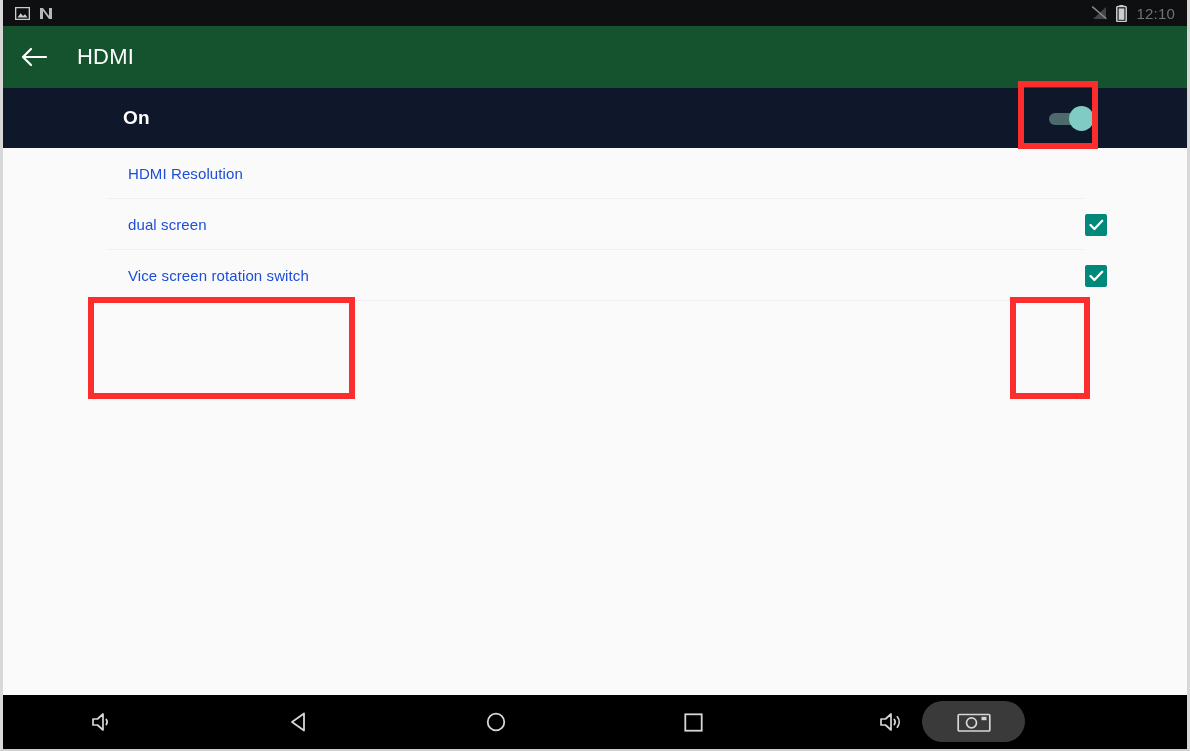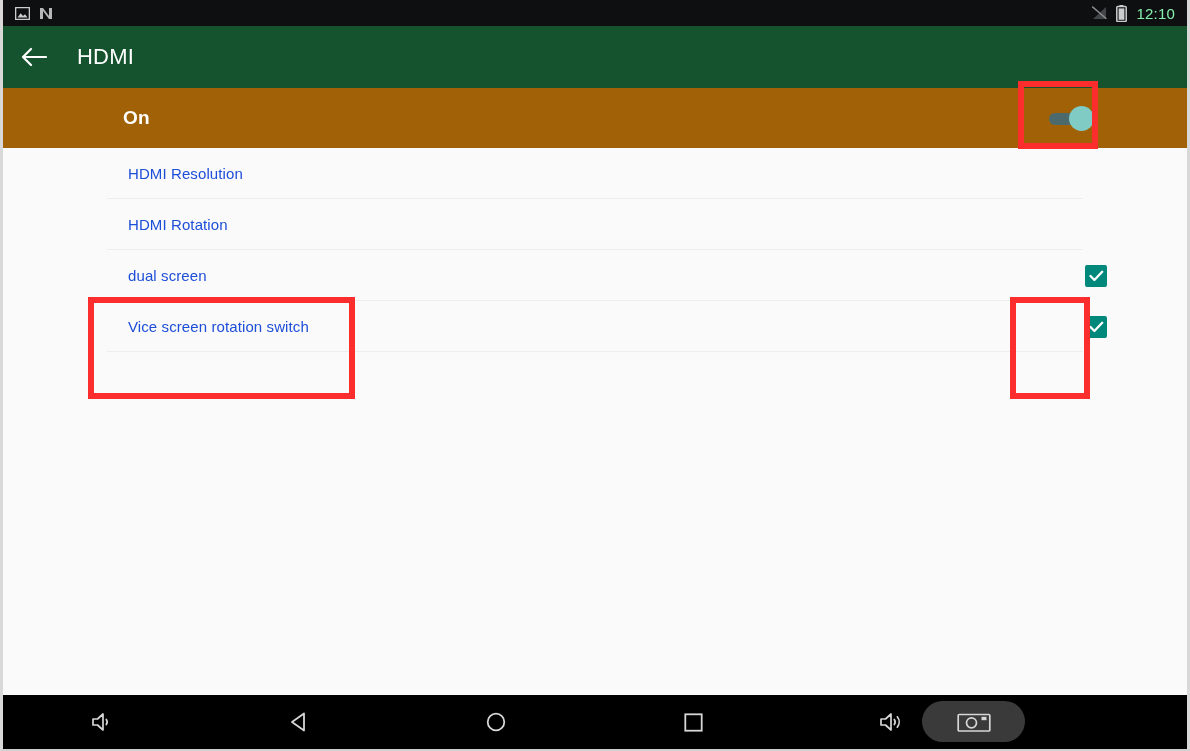--- a/index.html
+++ b/index.html
@@ -44,21 +44,21 @@
     align-items: center;
     gap: 9px;
   }
   .sb-icon {
     display: inline-flex;
     align-items: center;
     justify-content: center;
     opacity: .88;
   }
   .sb-time {
-    color: #86efac;
+    color: #737373;
     font-size: 15px;
     letter-spacing: .2px;
     font-weight: 400;
   }
 
   
   #app-bar {
     position: absolute;
     left: 0; top: 26px;
     width: 100%;
@@ -83,21 +83,21 @@
     margin-left: 12px;
     letter-spacing: .2px;
   }
 
   
   #master-row {
     position: absolute;
     left: 0; top: 88px;
     width: 100%;
     height: 60px;
-    background: #a16207;
+    background: #0f172a;
     display: flex;
     align-items: center;
     box-sizing: border-box;
   }
   #master-label {
     color: #ffffff;
     font-size: 19px;
     font-weight: bold;
     margin-left: 120px;
     letter-spacing: .2px;
@@ -278,24 +278,20 @@
   </div>
 
   <div id="settings-list">
 
     <div class="row">
       <span class="row-label">HDMI Resolution</span>
       <div class="row-divider"></div>
     </div>
 
 
-    <div class="row">
-      <span class="row-label">HDMI Rotation</span>
-      <div class="row-divider"></div>
-    </div>
 
     <div class="row">
       <span class="row-label">dual screen</span>
       <div class="row-check">
         <svg width="15" height="12" viewBox="0 0 15 12">
           <path d="M1.5 6 L5.4 10 L13.2 1.8" fill="none" stroke="#ffffff" stroke-width="2.3" stroke-linecap="round" stroke-linejoin="round"></path>
         </svg>
       </div>
       <div class="row-divider"></div>
     </div>

